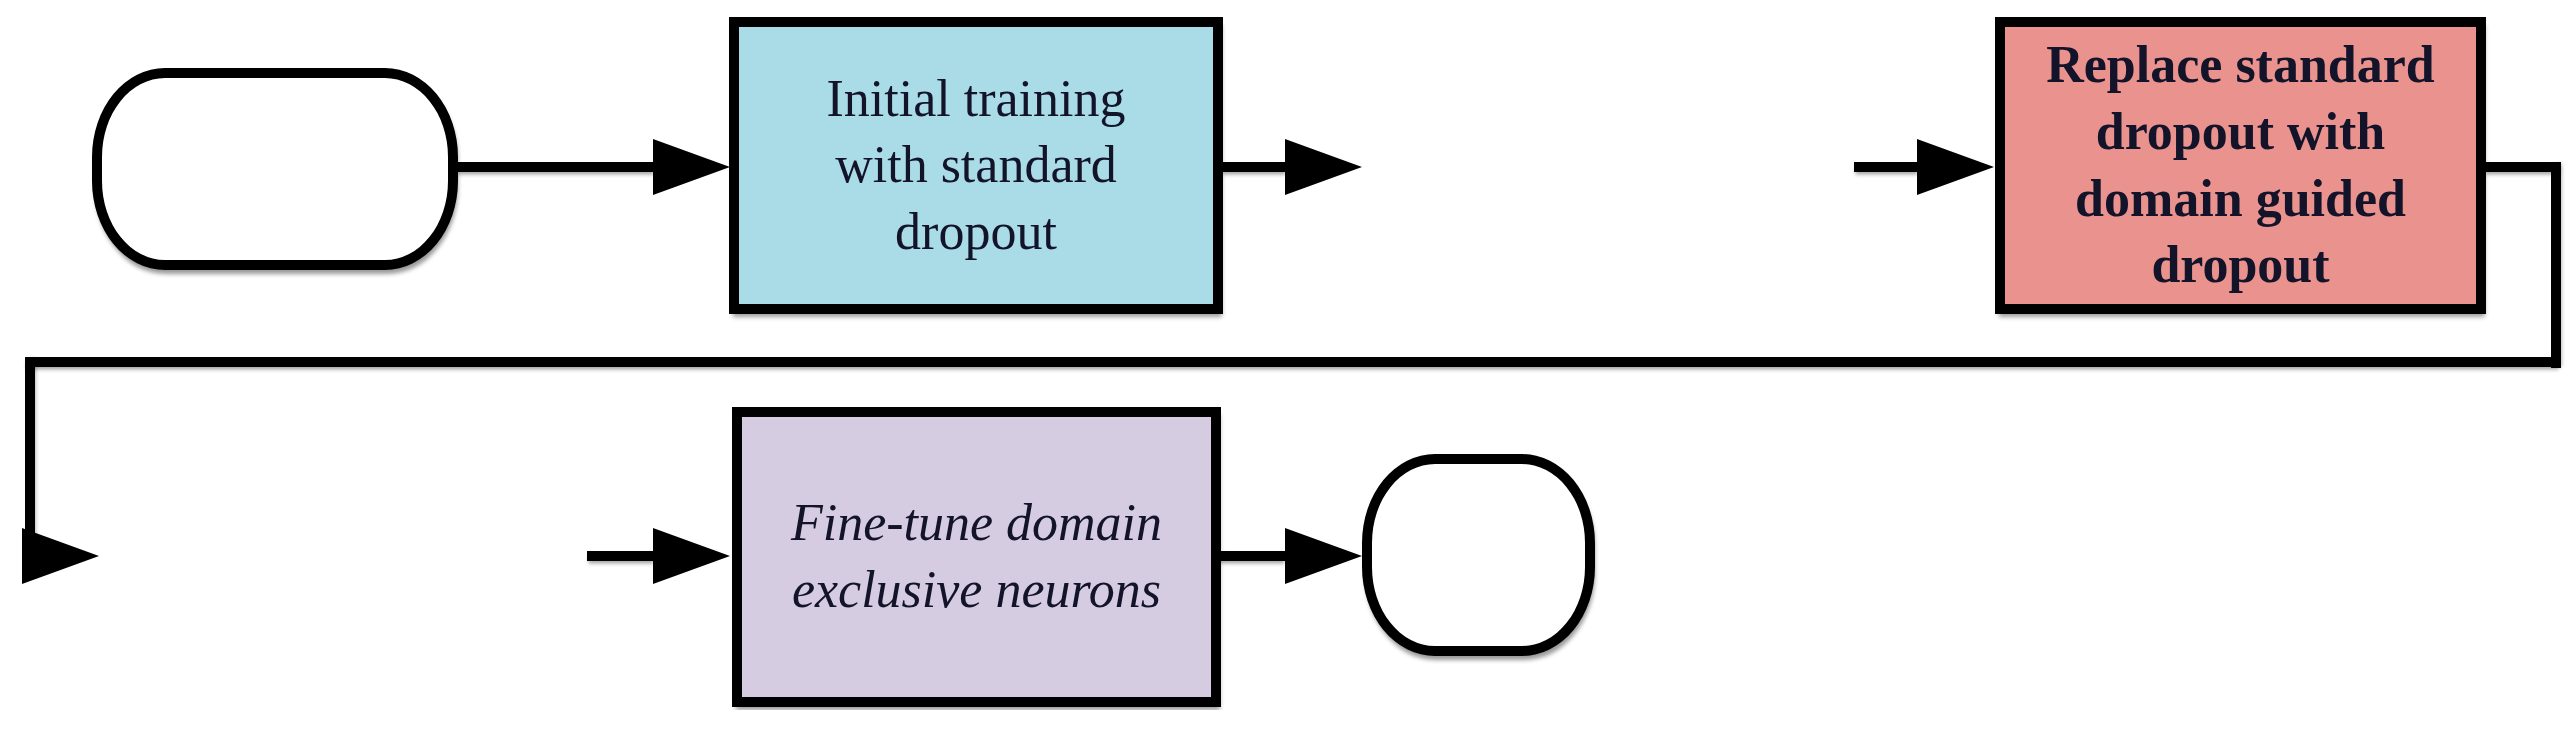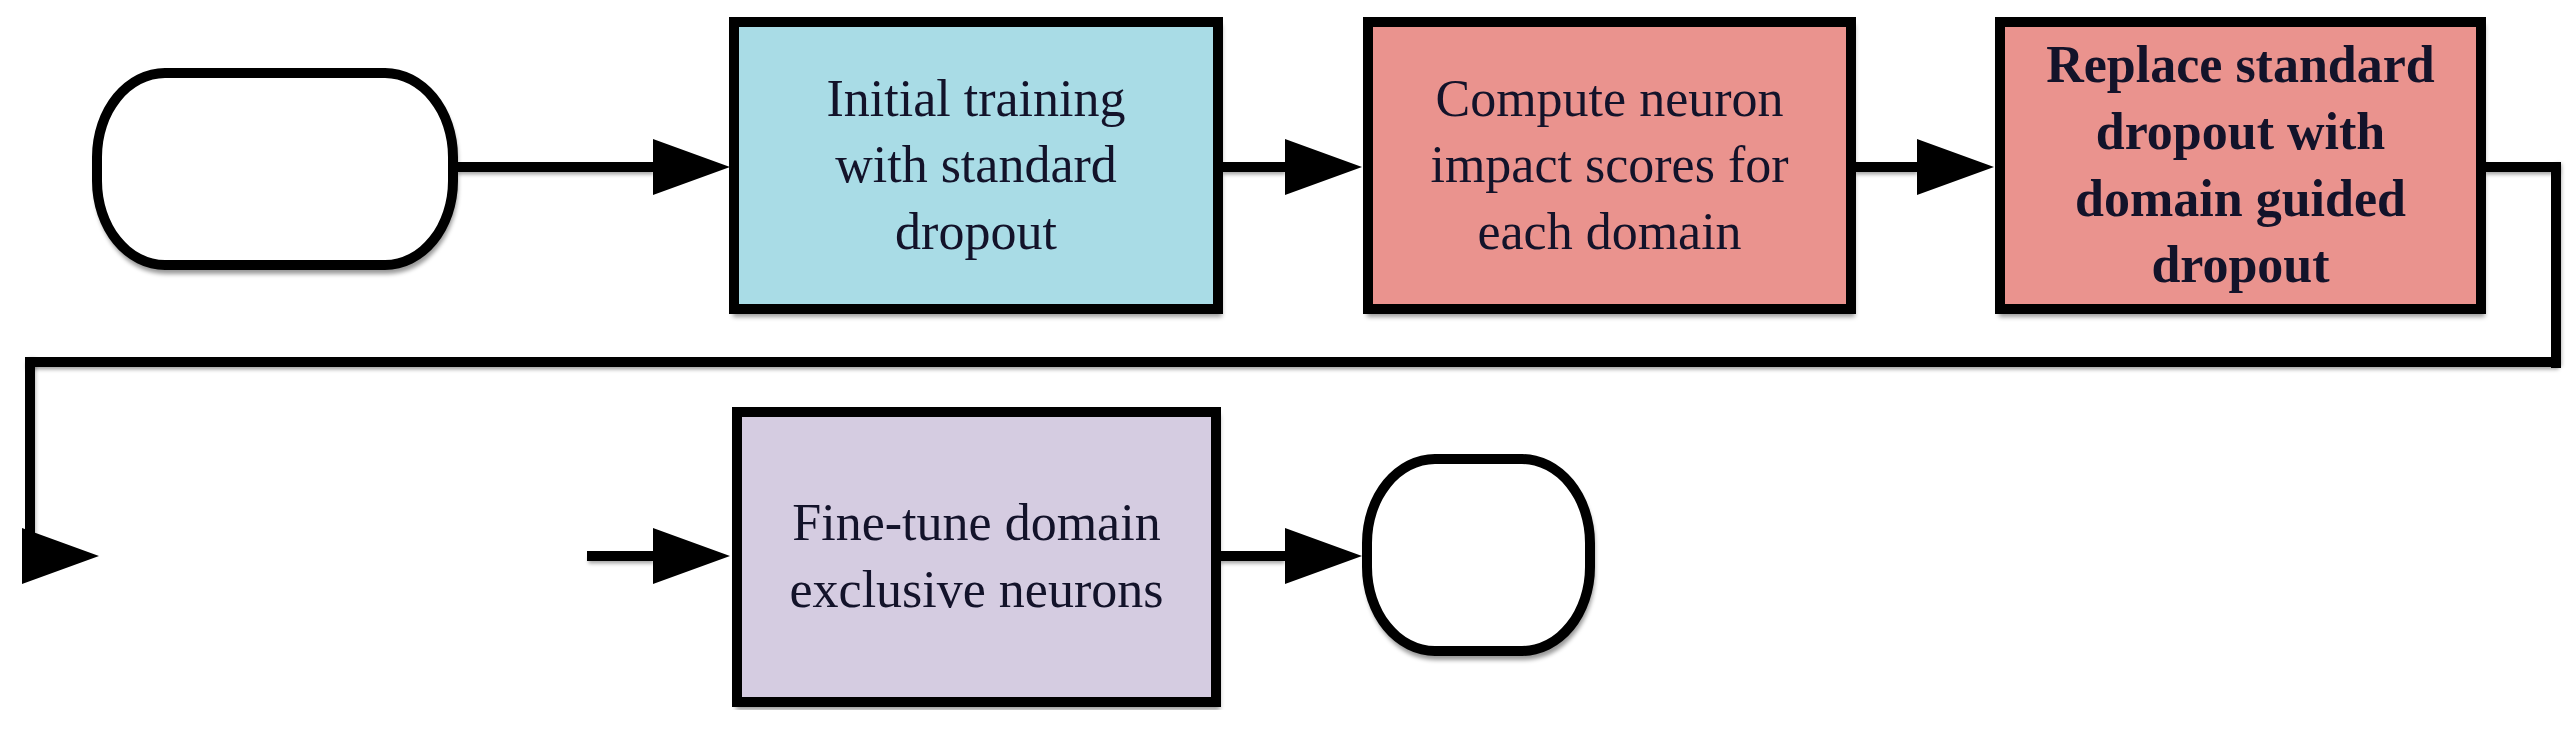--- a/index.html
+++ b/index.html
@@ -29,21 +29,21 @@
     white-space: pre-line;
     box-shadow: 1.5px 5.4px 4.6px -2.3px rgba(0,0,0,0.40);
   }
   .terminator {
     border-width: 10.8px;
     border-radius: 73px / 89px;
     background: #ffffff;
   }
   .fill-blue     { background: #a9dce6; }
   .fill-salmon   { background: #ea938e; }
-  .fill-lavender { background: #d5cce1; }
+  .fill-lavender { background: #d5cce1; font-style: italic; }
   .hline {
     position: absolute;
     height: 10px;
     background: #000000;
     box-shadow: 0 3.9px 3.9px -1.5px rgba(0,0,0,0.35);
   }
   .vline {
     position: absolute;
     width: 10px;
     background: #000000;
@@ -62,23 +62,20 @@
 <body>
 
 <div id="canvas">
 
   <div class="node terminator" style="left:92px; top:68px; width:366px; height:202px;"></div>
 
   <div class="node fill-blue" style="left:729px; top:17px; width:494px; height:297px;">Initial training
 with standard
 dropout</div>
 
-  <div class="node fill-salmon" style="left:1363px; top:17px; width:493px; height:297px;">Compute neuron
-impact scores for
-each domain</div>
 
   <div class="node fill-salmon" style="left:1995px; top:17px; width:491px; height:297px;font-weight:bold;">Replace standard
 dropout with
 domain guided
 dropout</div>
 
 
   <div class="node fill-lavender" style="left:732px; top:407px; width:489px; height:300px;">Fine-tune domain
 exclusive neurons</div>
 

